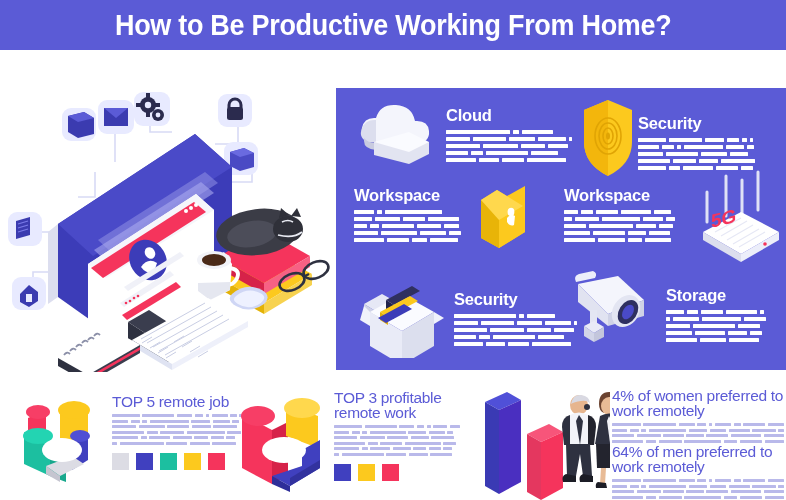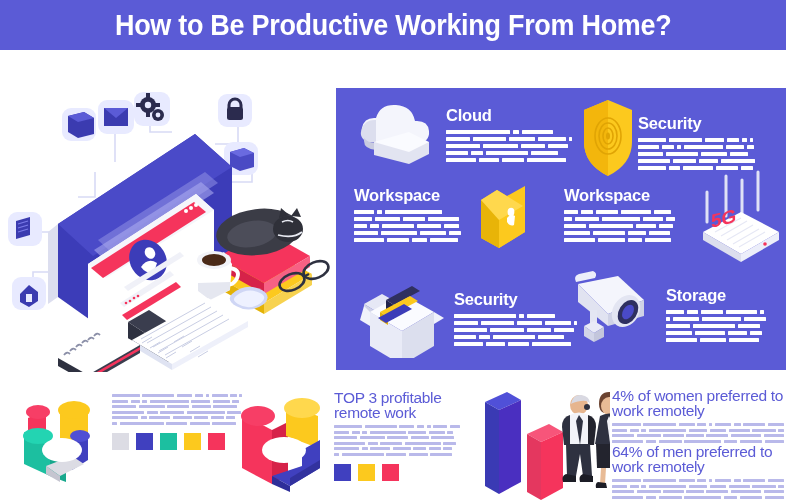--- a/index.html
+++ b/index.html
@@ -581,20 +581,21 @@
       <path d="M40,54 L40,86 L56,92 L56,60 z" fill="#18a88d"></path>
       <ellipse cx="28" cy="46" rx="15" ry="8" fill="#23d4b2"></ellipse>
       <path d="M78,42 L78,70 L62,80 L62,52 z" fill="#4040bf"></path>
       <ellipse cx="70" cy="46" rx="10" ry="6" fill="#4f4fd4"></ellipse>
       <path d="M36,76 L50,86 L74,74 L62,66 z" fill="#dcdce4"></path>
       <path d="M36,76 L36,84 L50,92 L50,86 z" fill="#c5c5d0"></path>
       <ellipse cx="52" cy="60" rx="20" ry="12" fill="#ffffff"></ellipse>
     </svg>
 
     <div class="stat" style="left:112px;top:20px;width:130px;">
+      <h3>TOP 5 remote job</h3>
       <div class="plines">
         <div class="prow">
             <i style="width:30px"></i>
             <i style="width:34px"></i>
             <i style="width:17px"></i>
             <i style="width:9px"></i>
             <i style="width:4px"></i>
             <i style="width:17px"></i>
             <i style="width:7px"></i>
             <i style="width:3px"></i>

